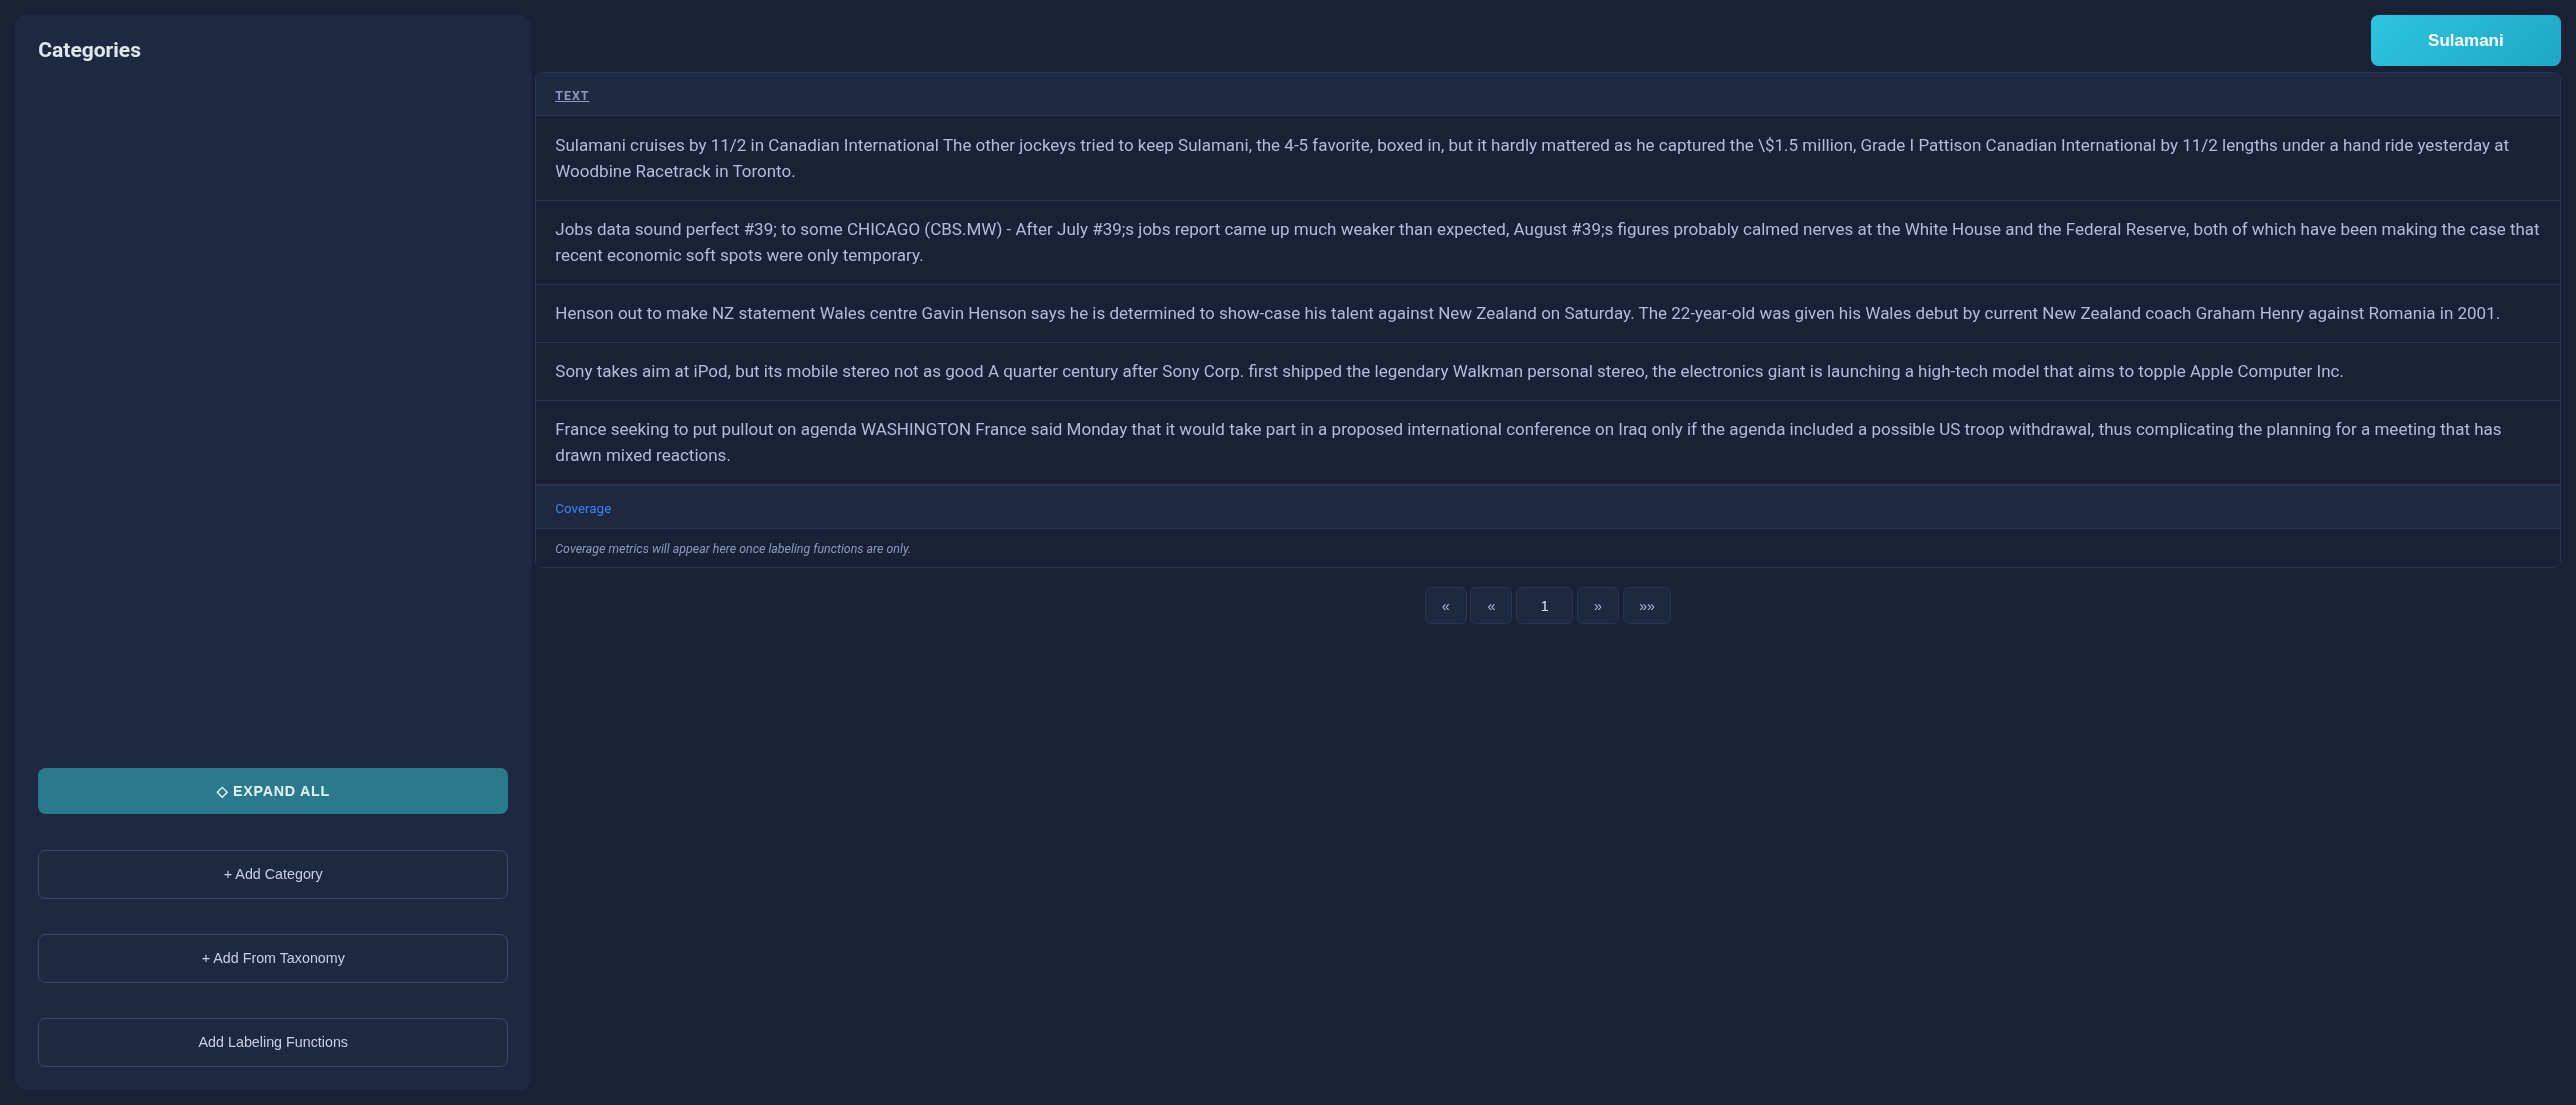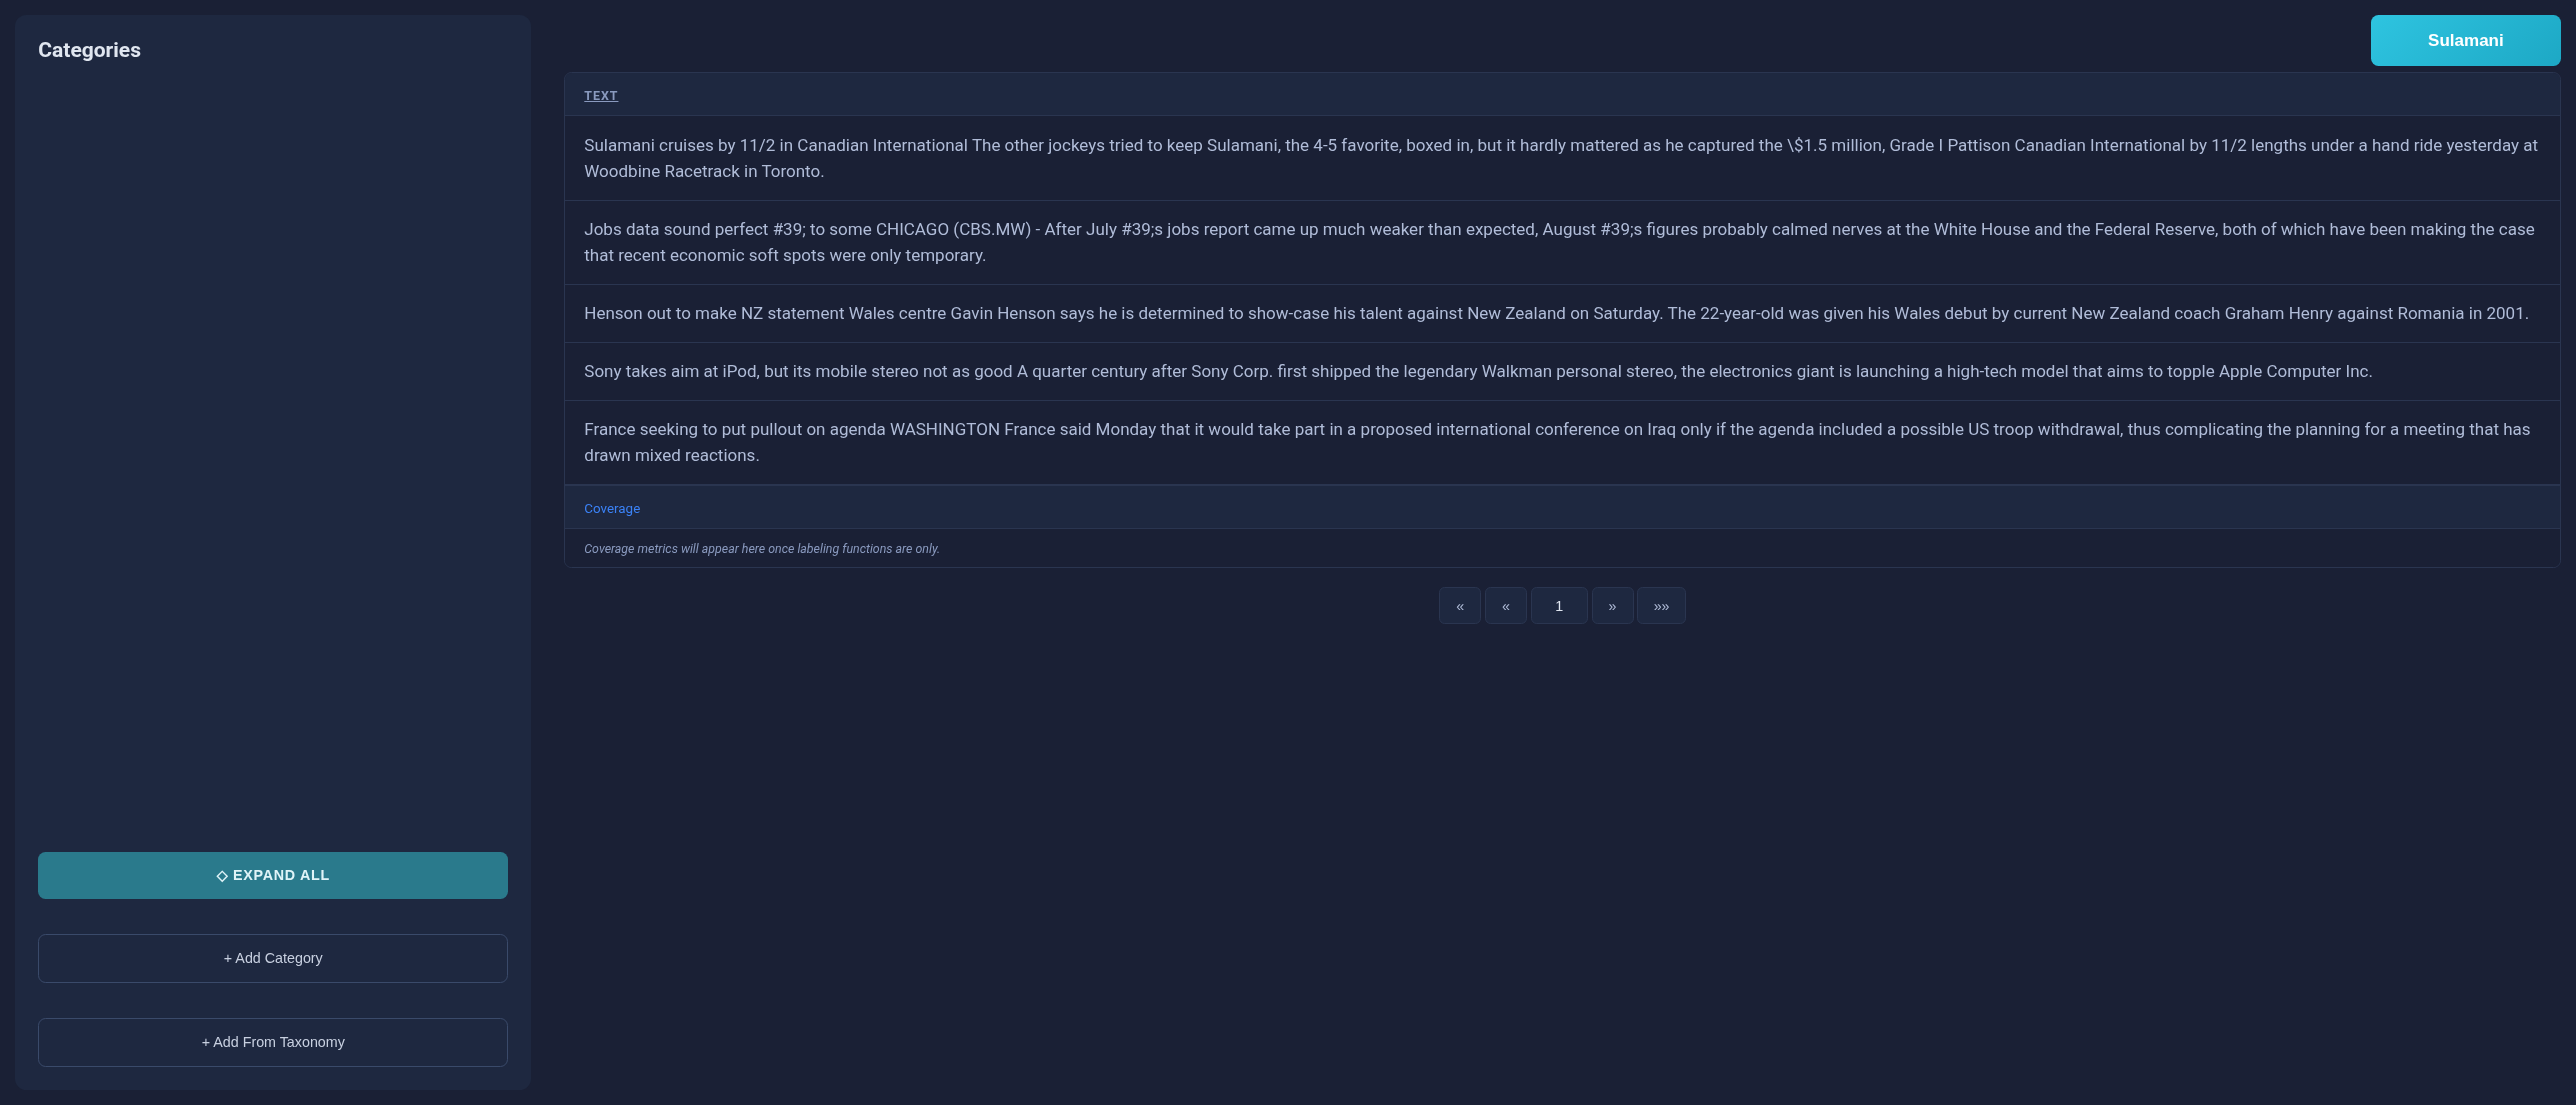--- a/index.html
+++ b/index.html
@@ -16,21 +16,21 @@
       display: flex;
       flex-direction: column;
     }
 
     .app-container {
       display: flex;
       flex-direction: row;
       width: 100%;
       min-height: 100vh;
       padding: 15.3px;
-      gap: 33px;
+      gap: 4px;
     }
 
     
     .left-panel {
       width: 516px;
       min-width: 516px;
       background-color: #1e2840;
       border-radius: 11.5px;
       padding: 23px;
       display: flex;
@@ -196,20 +196,21 @@
 <body>
 
 <div class="app-container">
 
   <div class="left-panel">
     <h2 class="categories-title">Categories</h2>
     <div class="categories-content"></div>
     <button class="expand-all-btn">◇ EXPAND ALL</button>
     <button class="add-category-btn">+ Add Category</button>
     <button class="add-taxonomy-btn">+ Add From Taxonomy</button>
+    <button class="add-labeling-btn">Add Labeling Functions</button>
   </div>
 
   <div class="right-panel">
 
     <button class="download-btn">Sulamani</button>
 
     <div class="data-table">
 
       <div class="table-header">
         <span class="table-header-label">TEXT</span>

